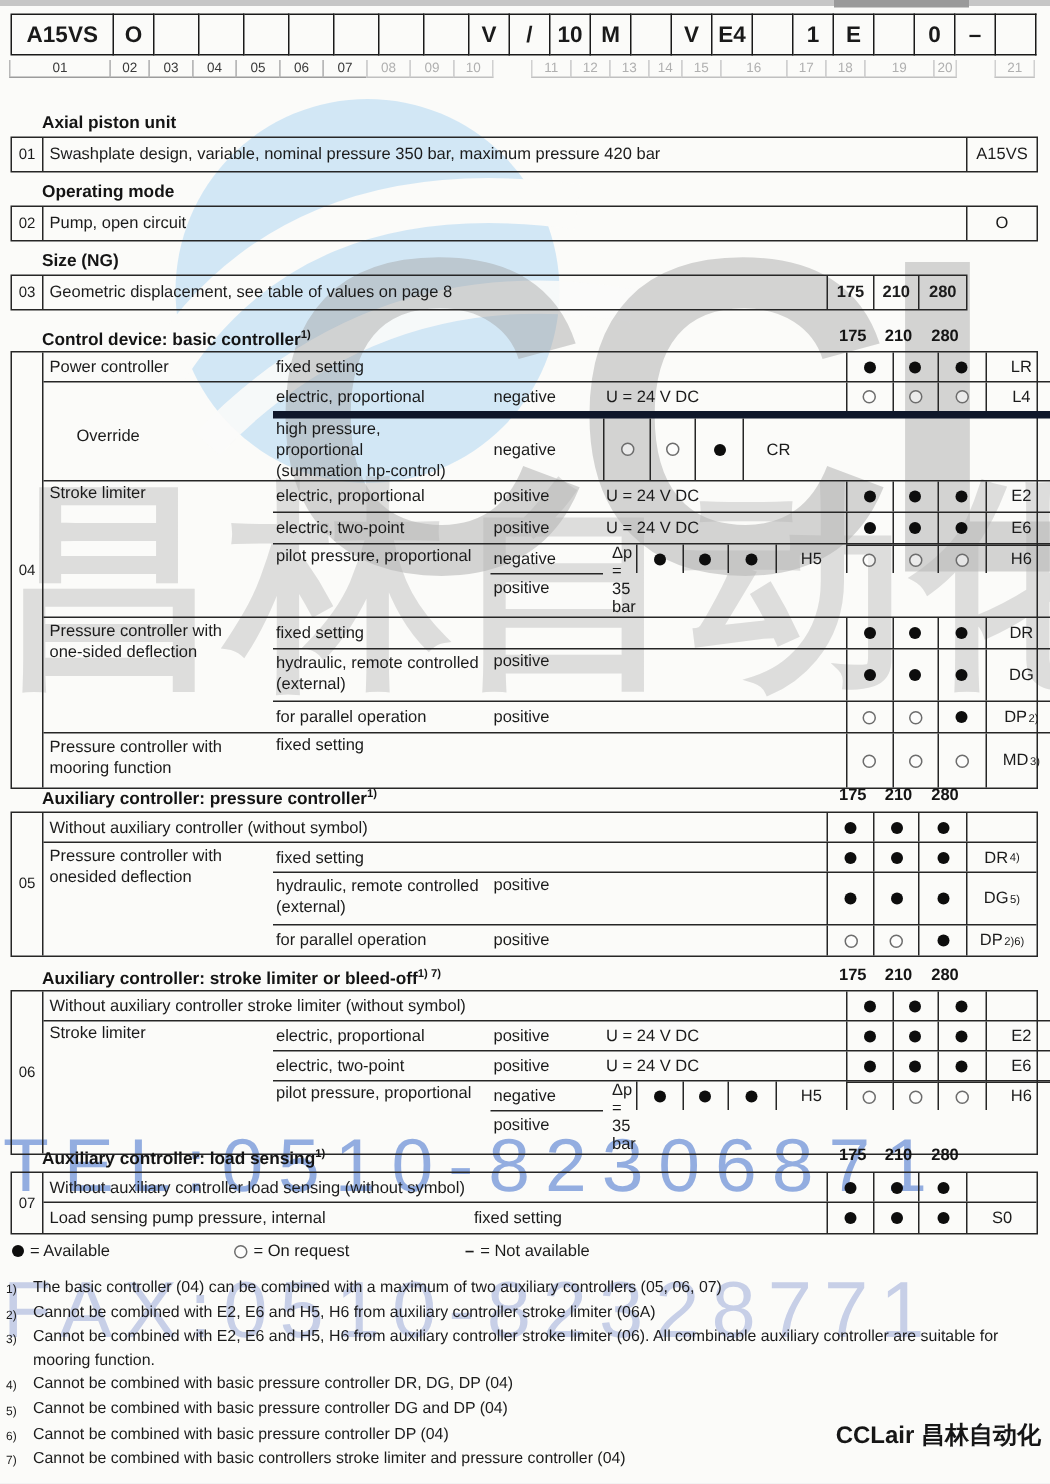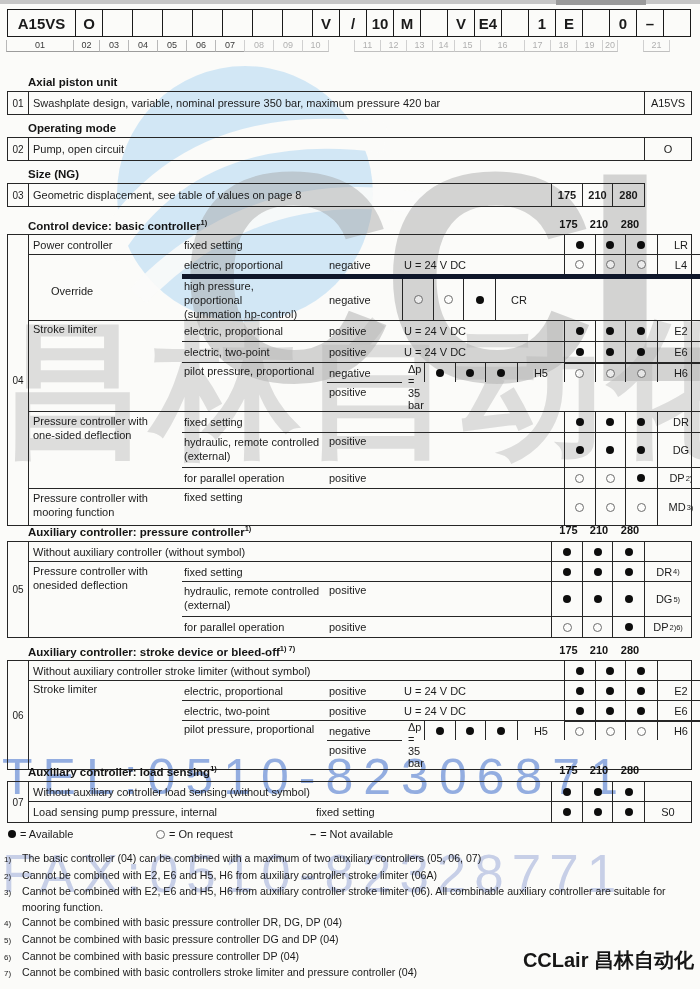--- a/index.html
+++ b/index.html
@@ -76,21 +76,21 @@
   
   .legend{position:absolute;left:8px;top:828px;width:684px;font-size:11px;color:#1b1b1b;z-index:1;}
   .legend span.it{position:absolute;display:flex;align-items:center;gap:4px;}
   .leg1{left:0;}.leg2{left:148px;}.leg3{left:302px;}
   .legdash{font-weight:bold;}
   
   .fnotes{position:absolute;left:4px;top:851px;width:692px;font-size:10.6px;color:#1b1b1b;line-height:15.6px;z-index:1;}
   .fn{display:flex;}
   .fn .fn-n{width:18px;flex:none;font-size:8px;padding-top:1px;}
   .fn .fn-t{flex:1;}
-  .footer-logo{position:absolute;right:6px;top:947px;font-size:20px;font-weight:bold;color:#161616;z-index:2;}
+  .footer-logo{position:absolute;right:6px;top:947px;font-size:16px;font-weight:bold;color:#161616;z-index:2;}
 </style>
 </head>
 <body>
 
 <div id="page">
 
   <div class="wm wm-swoosh">
     <svg width="400" height="285" viewBox="0 0 400 285">
       <circle cx="195" cy="138" r="128" fill="#c9e3f5"></circle>
       <path d="M55,198 Q140,55 335,82" stroke="#fbfbf9" stroke-width="30" fill="none"></path>
@@ -143,21 +143,21 @@
     <div class="ns-cell light" style="width:27px">10</div>
     <div class="ns-cell gap" style="width:27px"></div>
     <div class="ns-cell light" style="width:27px">11</div>
     <div class="ns-cell light" style="width:27px">12</div>
     <div class="ns-cell light" style="width:27px">13</div>
     <div class="ns-cell light" style="width:23px">14</div>
     <div class="ns-cell light" style="width:27px">15</div>
     <div class="ns-cell light" style="width:45px">16</div>
     <div class="ns-cell light" style="width:27px">17</div>
     <div class="ns-cell light" style="width:27px">18</div>
-    <div class="ns-cell light" style="width:27px">19</div>
+    <div class="ns-cell light" style="width:47px">19</div>
     <div class="ns-cell light" style="width:16px">20</div>
     <div class="ns-cell gap" style="width:27px"></div>
     <div class="ns-cell light" style="width:27px">21</div>
   </div>
 
   <div class="hding" style="top:76px">Axial piston unit</div>
   <div class="tbl" style="left:7px;top:91px;width:685px;height:24px">
     <div class="numcol">01</div>
     <div class="cdesc">Swashplate design, variable, nominal pressure 350 bar, maximum pressure 420 bar</div>
     <div class="ccell">
@@ -527,21 +527,21 @@
             <div class="ccell">
                 <span>DP</span>
                 <sup>2)6)</sup>
               </div>
           </div>
         </div>
       </div>
     </div>
   </div>
 
-  <div class="hding" style="top:644px"><span>Auxiliary controller: stroke device or bleed-off</span><sup class="hsup">1) 7)</sup></div>
+  <div class="hding" style="top:644px"><span>Auxiliary controller: stroke limiter or bleed-off</span><sup class="hsup">1) 7)</sup></div>
   <div class="sizes-head" style="top:644px">
     <div class="sh1">175</div>
     <div class="sh2">210</div>
     <div class="sh3">280</div>
   </div>
   <div class="tbl" style="left:7px;top:660px;width:685px">
     <div class="numcol">06</div>
     <div class="groups">
       <div class="group">
         <div class="row h19" style="flex:1">

